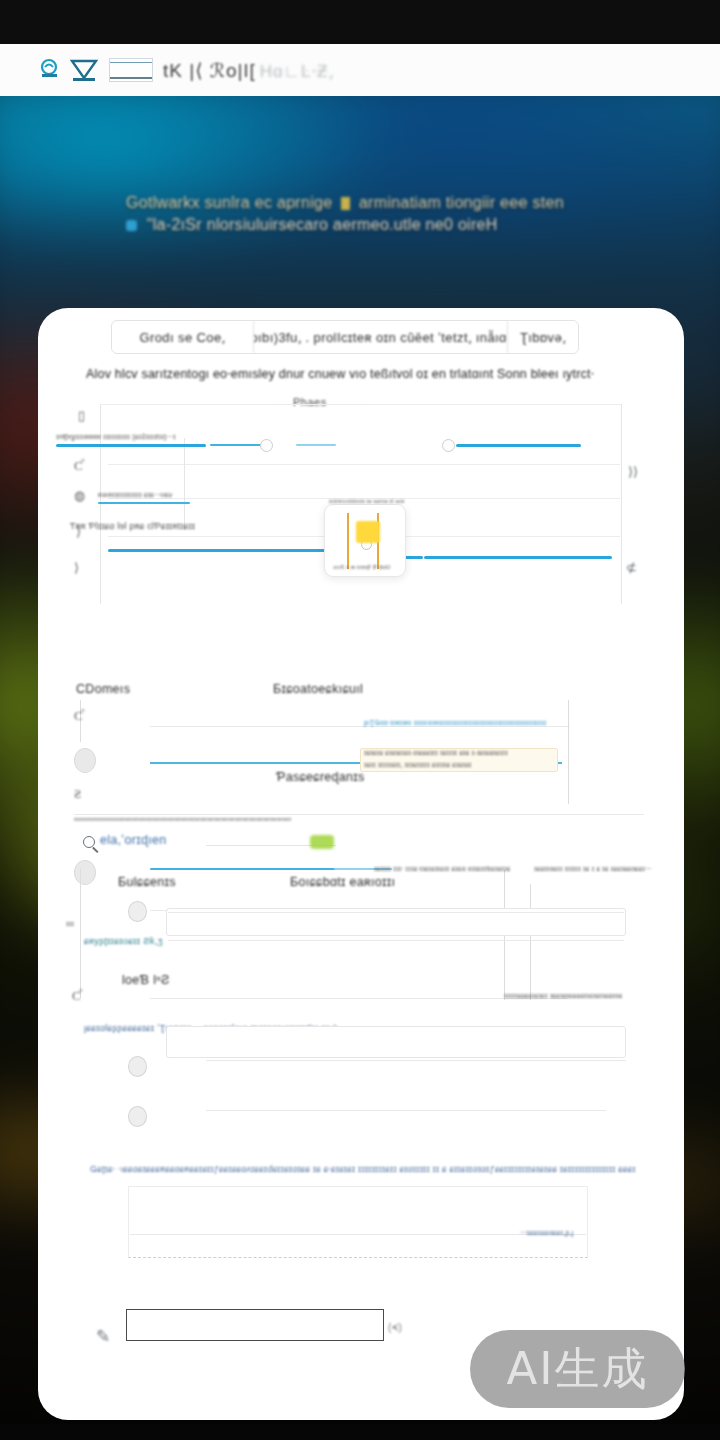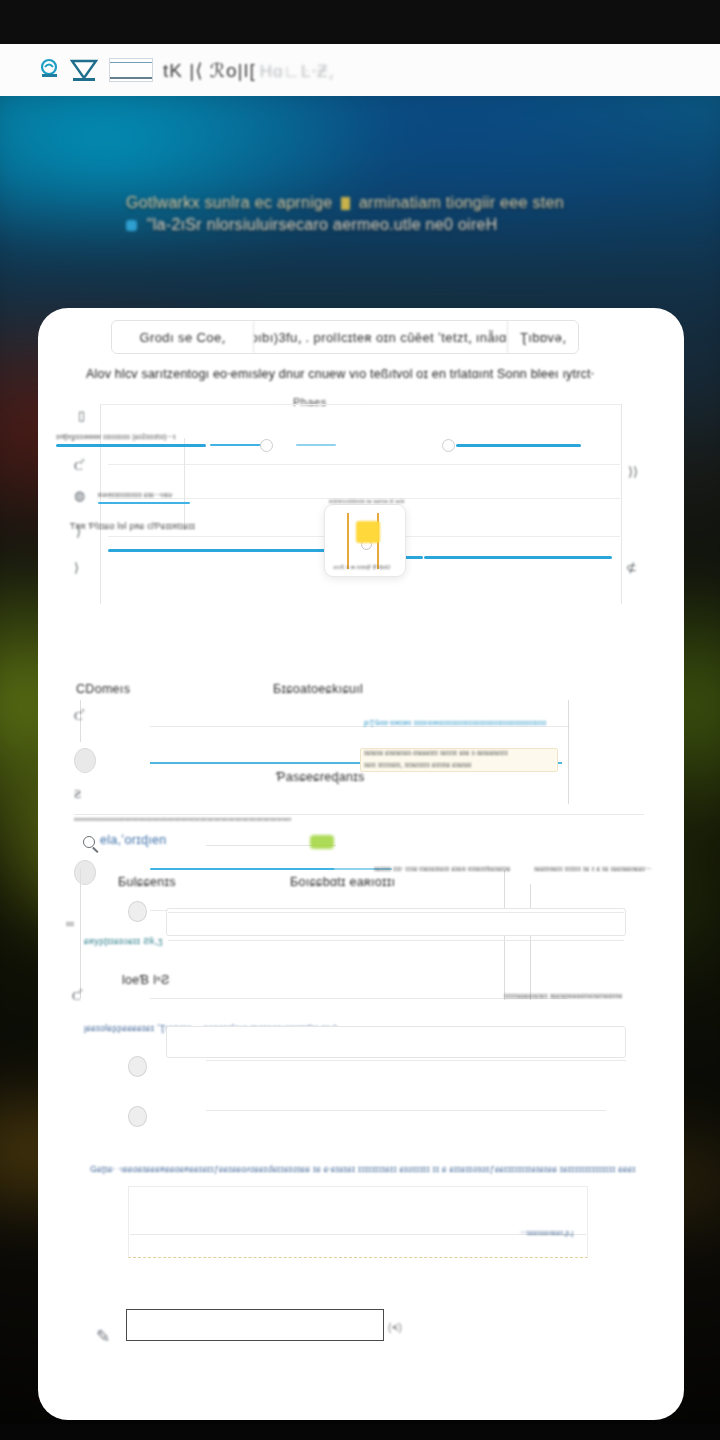--- a/index.html
+++ b/index.html
@@ -397,14 +397,17 @@
 
   <div class="hint-text" style="left:90px; top:1162px; width:545px; font-size:9px;">Ǥɕʈɪɕ⸱  ⸱ıɕɕɑɕɪɕɕɕʀɕɕɑɕʀɕɕɪɕɪɪƒɕɕɪɕɕɑʌɪɕɕɪdɕɪɪɕɪɑɪɕɕ ɪɕ ɕ⸱ɕɪɕɪɕɪ ɪɪɪɪɪɪɪɪɕɪɪ ɕɪɑɪɪɪɪɪ ɪɪ ɕ ɕɪɪɕɪɪɑɪɑɪƒɕɕɪɪɪɪɪɪɪɪɕɪɕɪɕɕ ɪɕɪɪɪɪɪɪɪɪɪɪɪɪɪɪ  ɕɕɕɪɕɕɕɑɕɪɕɕɑɕƨɕ</div>
   <div class="textarea"></div>
   <div class="ta-rule"></div>
   <div class="ta-note" style="left:520px;">⸱⸱⸱ɪɕɕɪɕɕɑɕɕɪ⸲ʂ⸲ȷ</div>
 
   <div class="pen-glyph">✎</div>
   <input class="submit-box" type="text" value="" style="">
   <div class="submit-mark">(ᗕ)</div>
 
+  <div class="watermark">
+    <span>AI生成</span>
+  </div>
 
 </div>
 
 </body></html>

